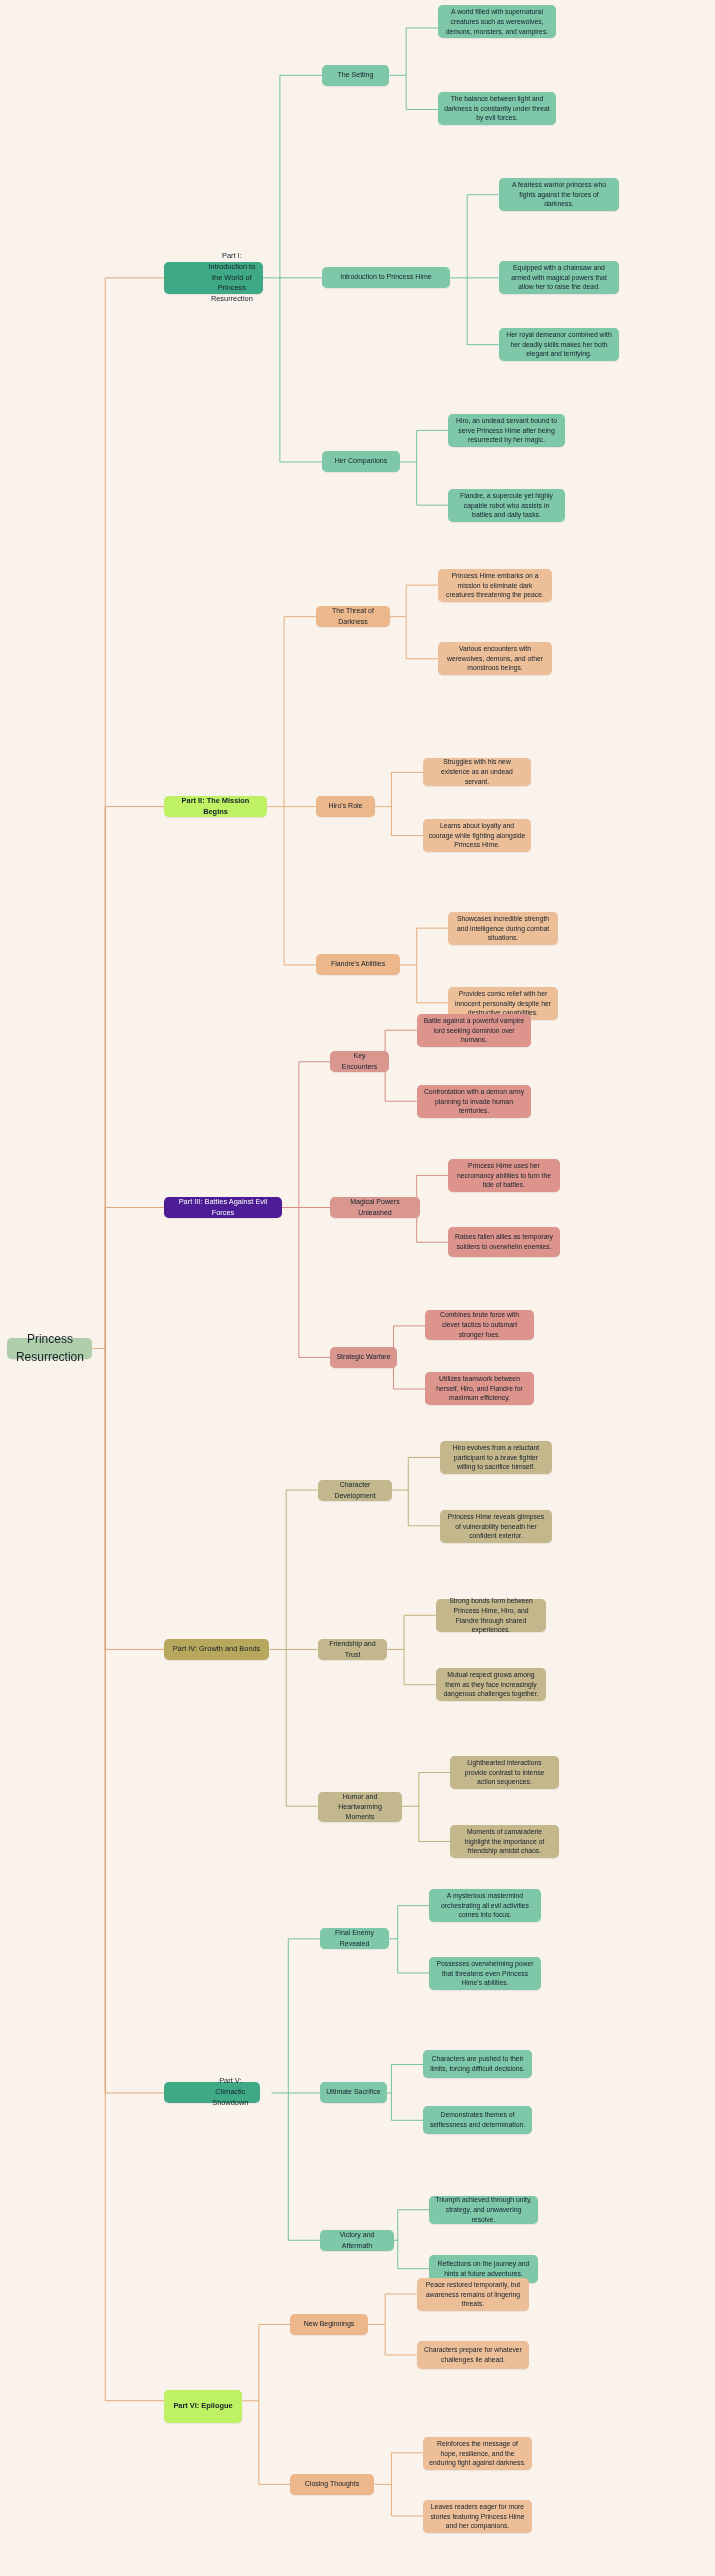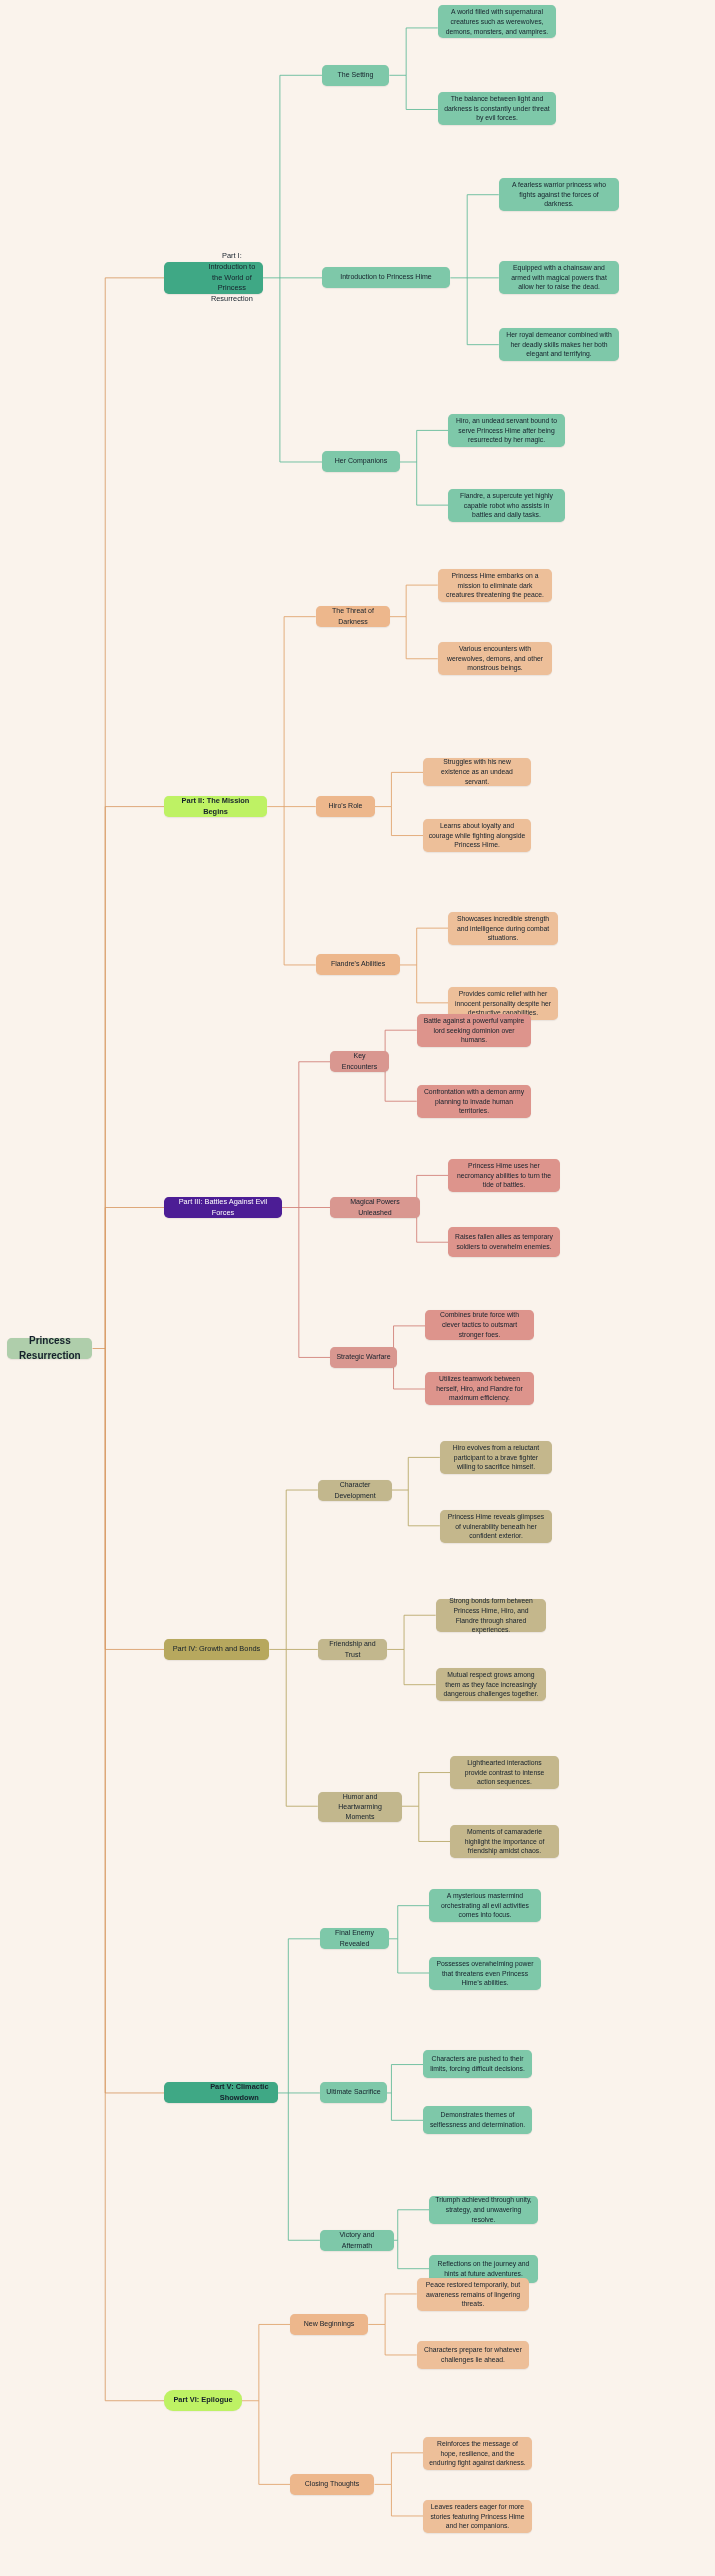--- a/index.html
+++ b/index.html
@@ -18,21 +18,21 @@
   .node {
     position:absolute;
     border-radius:4.7px;
     display:flex; align-items:center; justify-content:center;
     text-align:center;
     padding:3.7px 5.3px;
     line-height:1.45;
     box-shadow:0 0.5px 1.1px rgba(0,0,0,0.07);
     font-size:7px;
   }
-  .node.lvl0 { font-size:10px;font-weight:bold; }
+  .node.lvl0 { font-size:12px; }
   .node.lvl1 { font-size:7.4px; }
   .node.lvl2 { font-size:7px; }
   .node.lvl3 { font-size:6.8px; }
 
   
   .c-root  { background:#afceab; color:#15202b; }
   .g-dark  { background:#3fa885; color:#15202b;padding-left:42px; }
   .g-mid   { background:#7ec8a9; color:#15202b; }
   .g-leaf  { background:#7ec8a9; color:#15202b; }
 
@@ -199,35 +199,35 @@
   <div class="node lvl3 k-leaf" style="left:440px; top:1510px; width:112px; height:33px;">Princess Hime reveals glimpses of vulnerability beneath her confident exterior.</div>
 
   <div class="node lvl2 k-mid" style="left:318px; top:1639px; width:69px; height:21px;">Friendship and Trust</div>
   <div class="node lvl3 k-leaf" style="left:436px; top:1599px; width:110px; height:33px;">Strong bonds form between Princess Hime, Hiro, and Flandre through shared experiences.</div>
   <div class="node lvl3 k-leaf" style="left:436px; top:1668px; width:110px; height:33px;">Mutual respect grows among them as they face increasingly dangerous challenges together.</div>
 
   <div class="node lvl2 k-mid" style="left:318px; top:1792px; width:84px; height:29.5px;">Humor and Heartwarming Moments</div>
   <div class="node lvl3 k-leaf" style="left:450px; top:1756px; width:109px; height:33px;">Lighthearted interactions provide contrast to intense action sequences.</div>
   <div class="node lvl3 k-leaf" style="left:450px; top:1825px; width:109px; height:33px;">Moments of camaraderie highlight the importance of friendship amidst chaos.</div>
 
-  <div class="node lvl1 g-dark" style="left:164px; top:2082px; width:114px; height:21px;font-weight:bold;">Part V: Climactic Showdown</div>
+  <div class="node lvl1 g-dark" style="left:164px; top:2082px; width:96px; height:21px;">Part V: Climactic Showdown</div>
 
   <div class="node lvl2 g-mid" style="left:320px; top:1928px; width:69px; height:21px;">Final Enemy Revealed</div>
   <div class="node lvl3 g-leaf" style="left:429px; top:1889px; width:112px; height:33px;">A mysterious mastermind orchestrating all evil activities comes into focus.</div>
   <div class="node lvl3 g-leaf" style="left:429px; top:1957px; width:112px; height:33px;">Possesses overwhelming power that threatens even Princess Hime’s abilities.</div>
 
   <div class="node lvl2 g-mid" style="left:320px; top:2082px; width:67px; height:21px;">Ultimate Sacrifice</div>
   <div class="node lvl3 g-leaf" style="left:423px; top:2050px; width:109px; height:28px;">Characters are pushed to their limits, forcing difficult decisions.</div>
   <div class="node lvl3 g-leaf" style="left:423px; top:2106px; width:109px; height:28px;">Demonstrates themes of selflessness and determination.</div>
 
   <div class="node lvl2 g-mid" style="left:320px; top:2230px; width:74px; height:21px;">Victory and Aftermath</div>
   <div class="node lvl3 g-leaf" style="left:429px; top:2196px; width:109px; height:28px;">Triumph achieved through unity, strategy, and unwavering resolve.</div>
   <div class="node lvl3 g-leaf" style="left:429px; top:2255px; width:109px; height:28px;">Reflections on the journey and hints at future adventures.</div>
 
-  <div class="node lvl1 o-dark" style="left:164px; top:2390px; width:78px; height:21px;border-radius:9px;">Part VI: Epilogue</div>
+  <div class="node lvl1 o-dark" style="left:164px; top:2390px; width:78px; height:33px;">Part VI: Epilogue</div>
 
   <div class="node lvl2 o-mid" style="left:290px; top:2314px; width:78px; height:21px;">New Beginnings</div>
   <div class="node lvl3 o-leaf" style="left:417px; top:2278px; width:112px; height:33px;">Peace restored temporarily, but awareness remains of lingering threats.</div>
   <div class="node lvl3 o-leaf" style="left:417px; top:2341px; width:112px; height:28px;">Characters prepare for whatever challenges lie ahead.</div>
 
   <div class="node lvl2 o-mid" style="left:290px; top:2474px; width:84px; height:21px;">Closing Thoughts</div>
   <div class="node lvl3 o-leaf" style="left:423px; top:2437px; width:109px; height:33px;">Reinforces the message of hope, resilience, and the enduring fight against darkness.</div>
   <div class="node lvl3 o-leaf" style="left:423px; top:2500px; width:109px; height:33px;">Leaves readers eager for more stories featuring Princess Hime and her companions.</div>
 
 </div>

